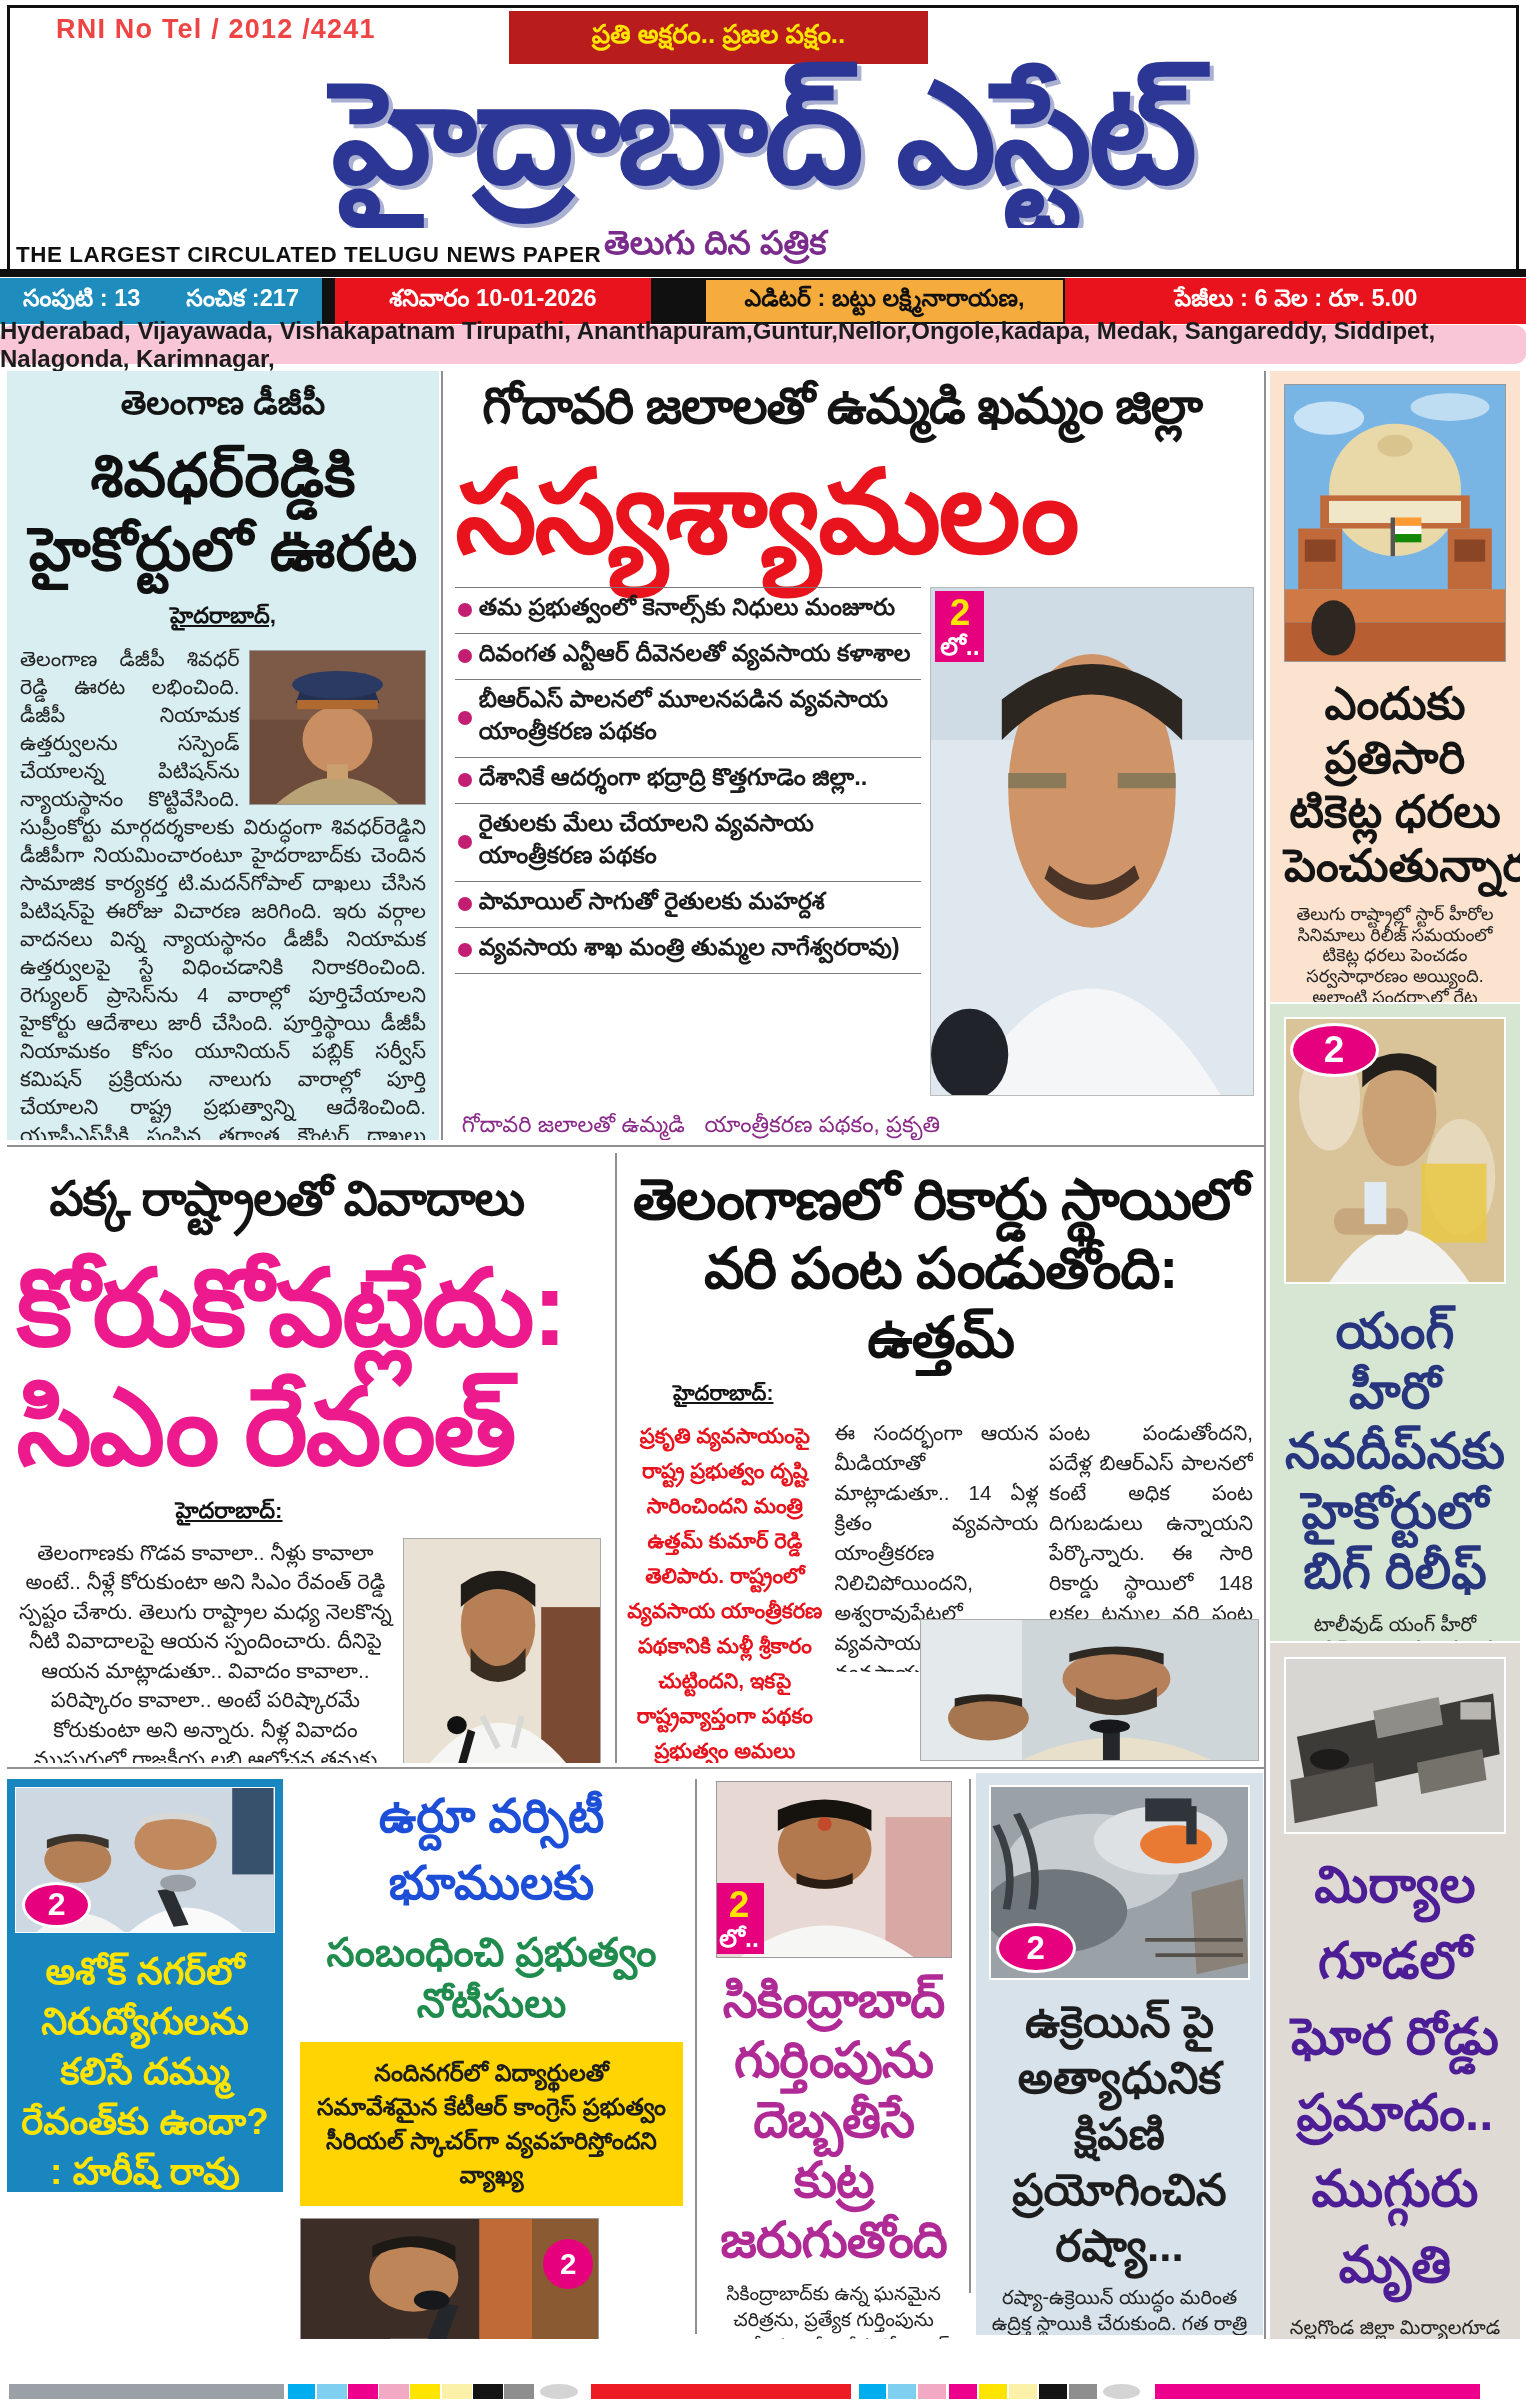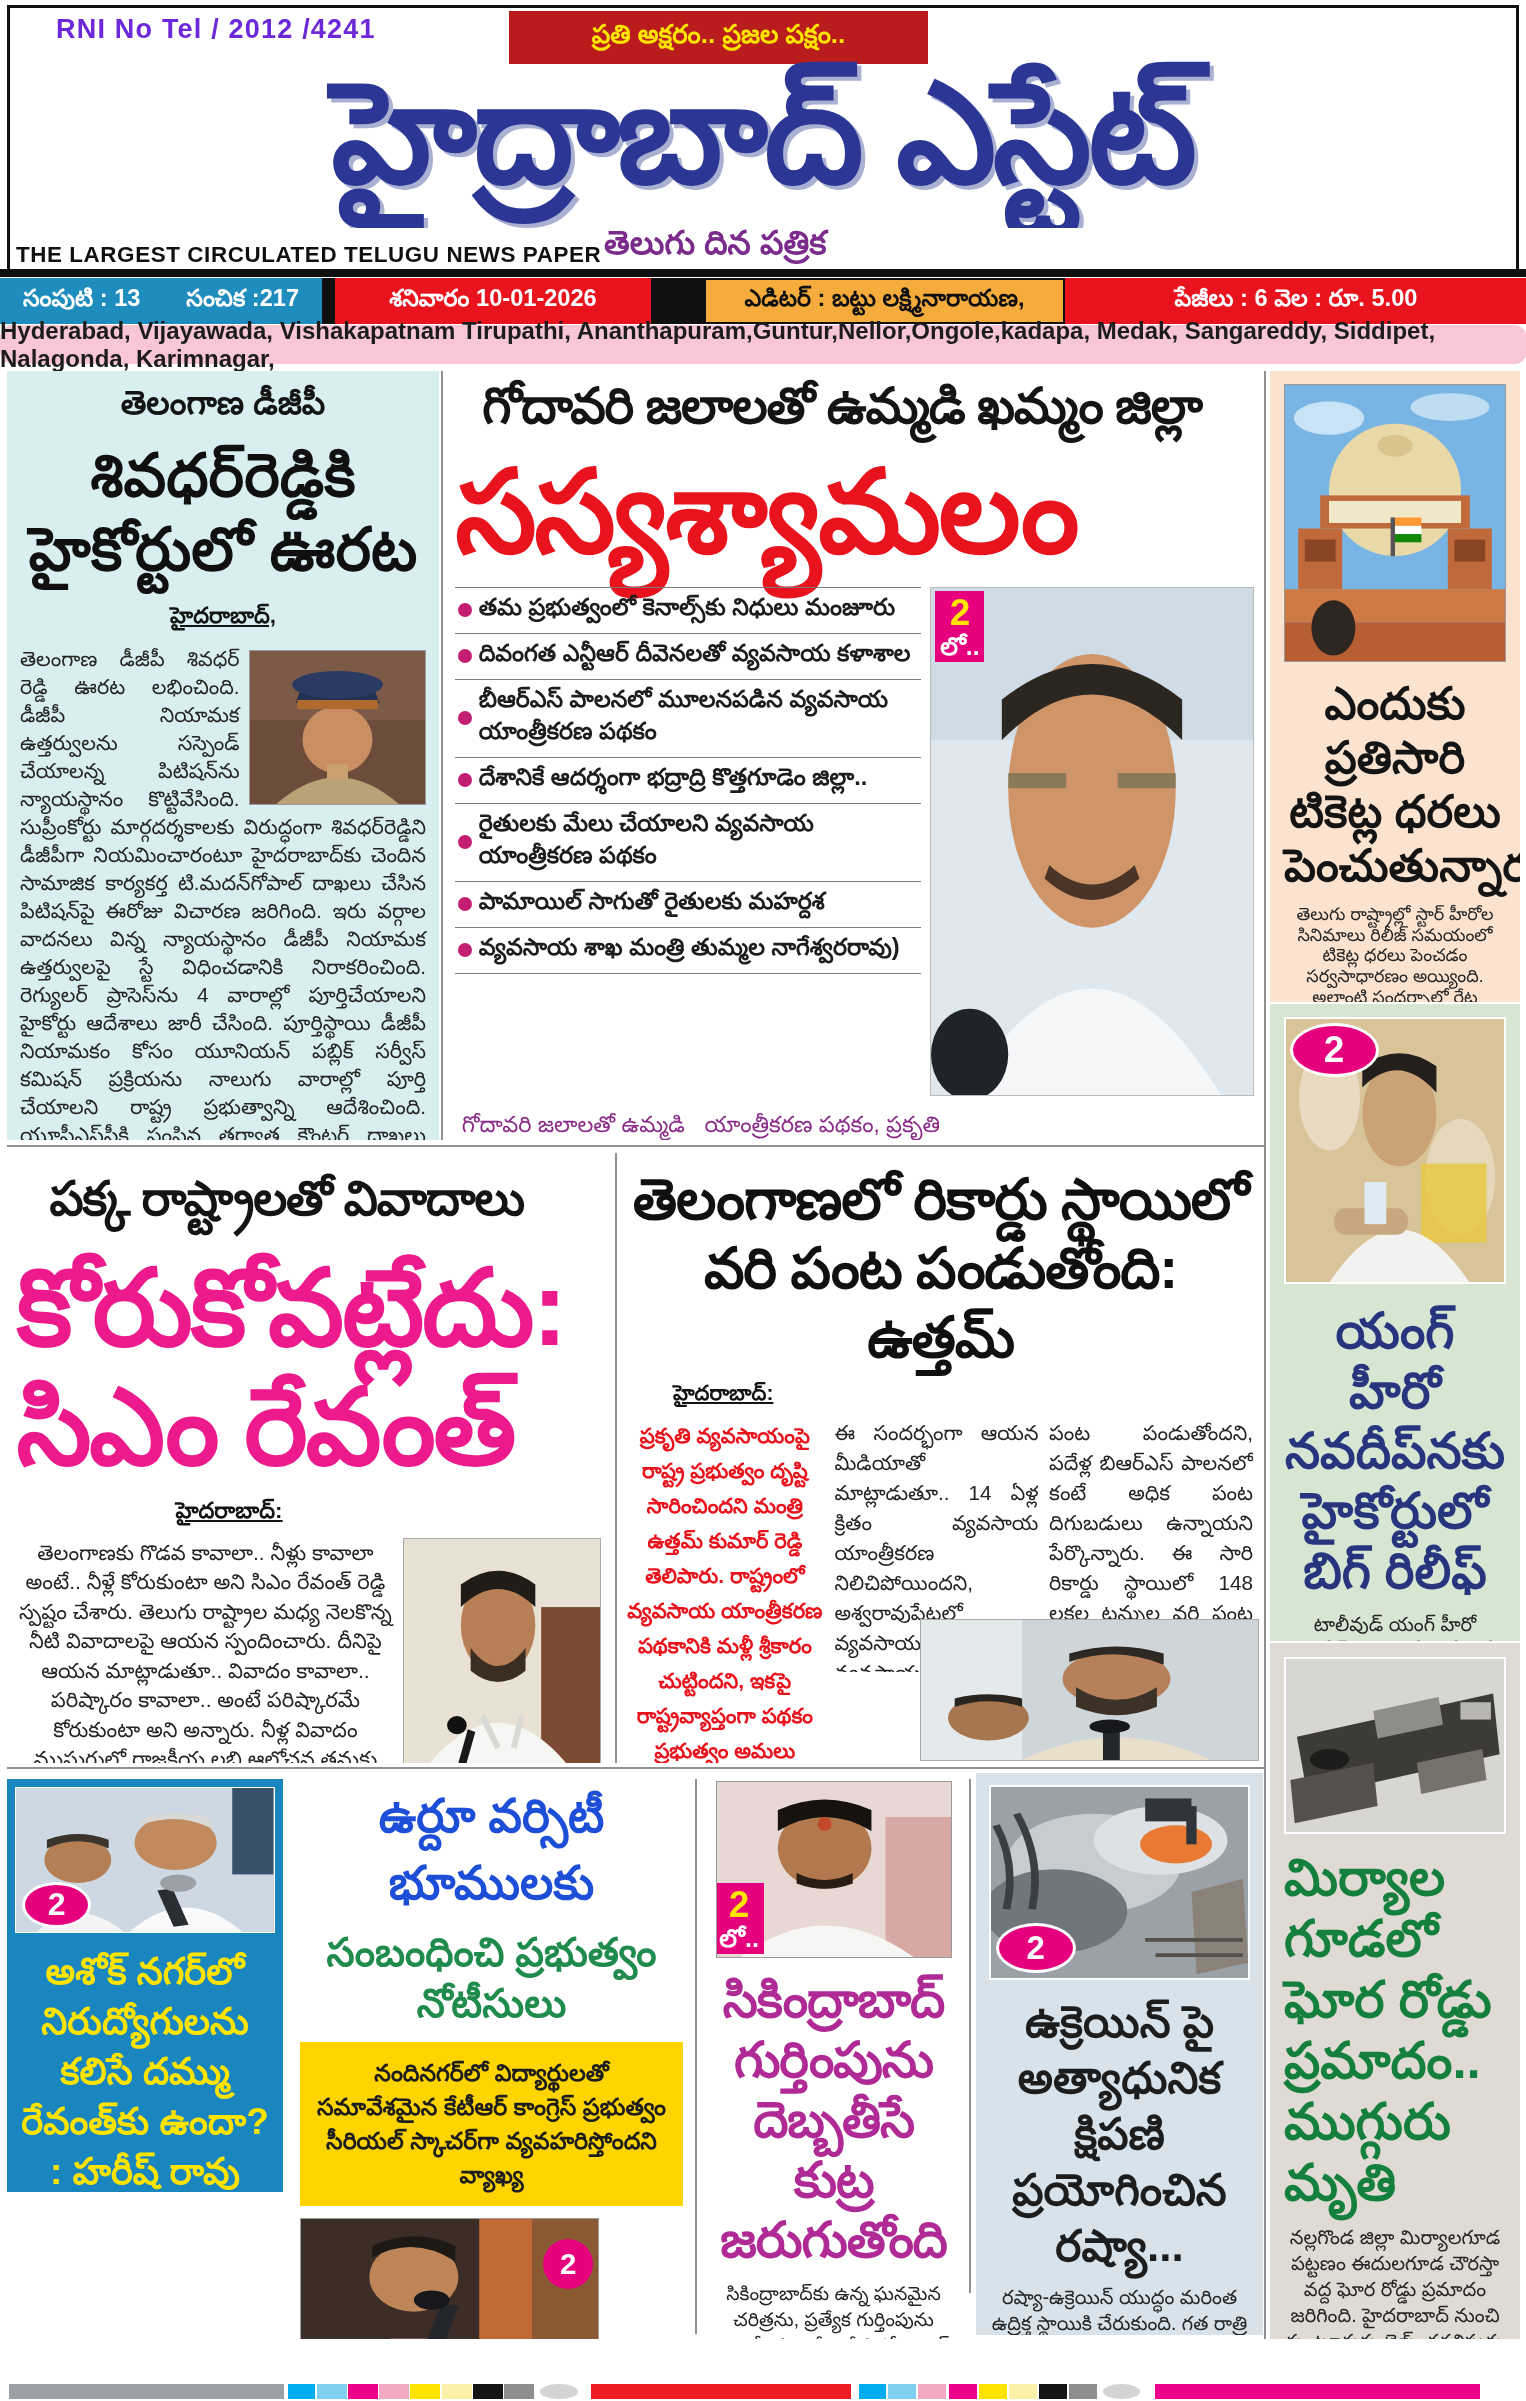--- a/index.html
+++ b/index.html
@@ -3,21 +3,21 @@
 <meta charset="utf-8">
 <style>
   * { margin:0; padding:0; box-sizing:border-box; }
   body { width:1527px; background:#ffffff; font-family:"Liberation Sans","DejaVu Sans",sans-serif; }
   .page { position:relative; width:1527px; height:2401px; background:#fff; overflow:hidden; }
   .abs { position:absolute; }
   .ovh { overflow:hidden; }
 
   
   .header { top:4.7px; left:7px; width:1512px; height:267px; border:3.5px solid #101010; background:#fff; }
-  .rni { left:46px; top:5.9px; font-size:27px; font-weight:bold; color:#6d28d9; letter-spacing:1.2px; }
+  .rni { left:46px; top:5.9px; font-size:27px; font-weight:bold; color:#ef4444; letter-spacing:1.2px; }
   .slogan-box { left:499px; top:3.5px; width:419px; height:53px; background:#b91c1c; display:flex; align-items:center; justify-content:center; }
   .slogan-box span { color:#ffe400; font-size:26px; font-weight:bold; }
   .mast-title { left:0; top:37px; width:1505px; height:183px; text-align:center; font-size:141px; line-height:177px; font-weight:900; color:#2c3795; letter-spacing:-3.5px; white-space:nowrap; text-shadow:4.1px 4.1px 0 #aab0d2; }
   .mast-sub { left:594px; top:216px; font-size:33px; font-weight:900; color:#7b2b8c; }
   .mast-tag { left:5.9px; top:234px; font-size:22.4px; font-weight:bold; color:#101010; letter-spacing:0.6px; }
 
   
   .topblackrule { top:269px; left:0; width:1527px; height:8.3px; background:#101010; }
   .infobar { top:278px; left:0; width:1527px; height:46px; display:flex; }
   .infobar .cell { height:100%; display:flex; align-items:center; justify-content:center; font-size:23.6px; font-weight:bold; color:#fff; }
@@ -71,21 +71,21 @@
   .tickets .headline { margin-top:15.4px; text-align:center; font-size:45px; line-height:54px; font-weight:900; color:#141414; }
   .tickets .body { margin-top:10.6px; font-size:17.7px; line-height:20.7px; color:#242424; text-align:center; }
 
   .navdeep { top:1004px; left:1270px; width:250px; height:637px; background:#d7e6d3; padding:13px 14px; }
   .navdeep .photo-frame { height:267px; border:2.4px solid #fff; }
   .navdeep .headline { margin-top:16.5px; text-align:center; font-size:50px; line-height:60px; font-weight:900; color:#27357e; }
   .navdeep .body { margin-top:11.8px; font-size:19.5px; line-height:25.4px; color:#242424; text-align:center; }
 
   .miryala { top:1643px; left:1270px; width:250px; height:696px; background:#dfdbd4; padding:14px 14px; }
   .miryala .photo-frame { height:177px; border:2.4px solid #fff; }
-  .miryala .headline { margin-top:13px; text-align:left; font-size:51px; line-height:61px; font-weight:900; color:#15803d; }
+  .miryala .headline { margin-top:13px; text-align:center; font-size:51px; line-height:76px; font-weight:900; color:#4c1d95; }
   .miryala .body { margin-top:10.6px; font-size:19.5px; line-height:26px; color:#242424; text-align:center; }
 
   .badge-oval { position:absolute; background:#e6007d; color:#fff; border:3px solid #fff; border-radius:50%; display:flex; align-items:center; justify-content:center; font-weight:bold; }
 
   
   .cm { top:1153px; left:7px; width:605px; height:610px; padding:5.9px 9.4px; }
   .cm .kicker { font-size:48px; padding-left:33px; margin-top:11.8px; letter-spacing:-1.2px; }
   .cm .headline { font-size:107px; line-height:119px; font-weight:900; color:#ec1a8c; letter-spacing:-2.4px; margin-top:11px; }
   .cm .dateline { display:inline-block; font-size:22.4px; margin:11.8px 0 0 159px; }
   .cm-row { display:flex; margin-top:8.3px; }

